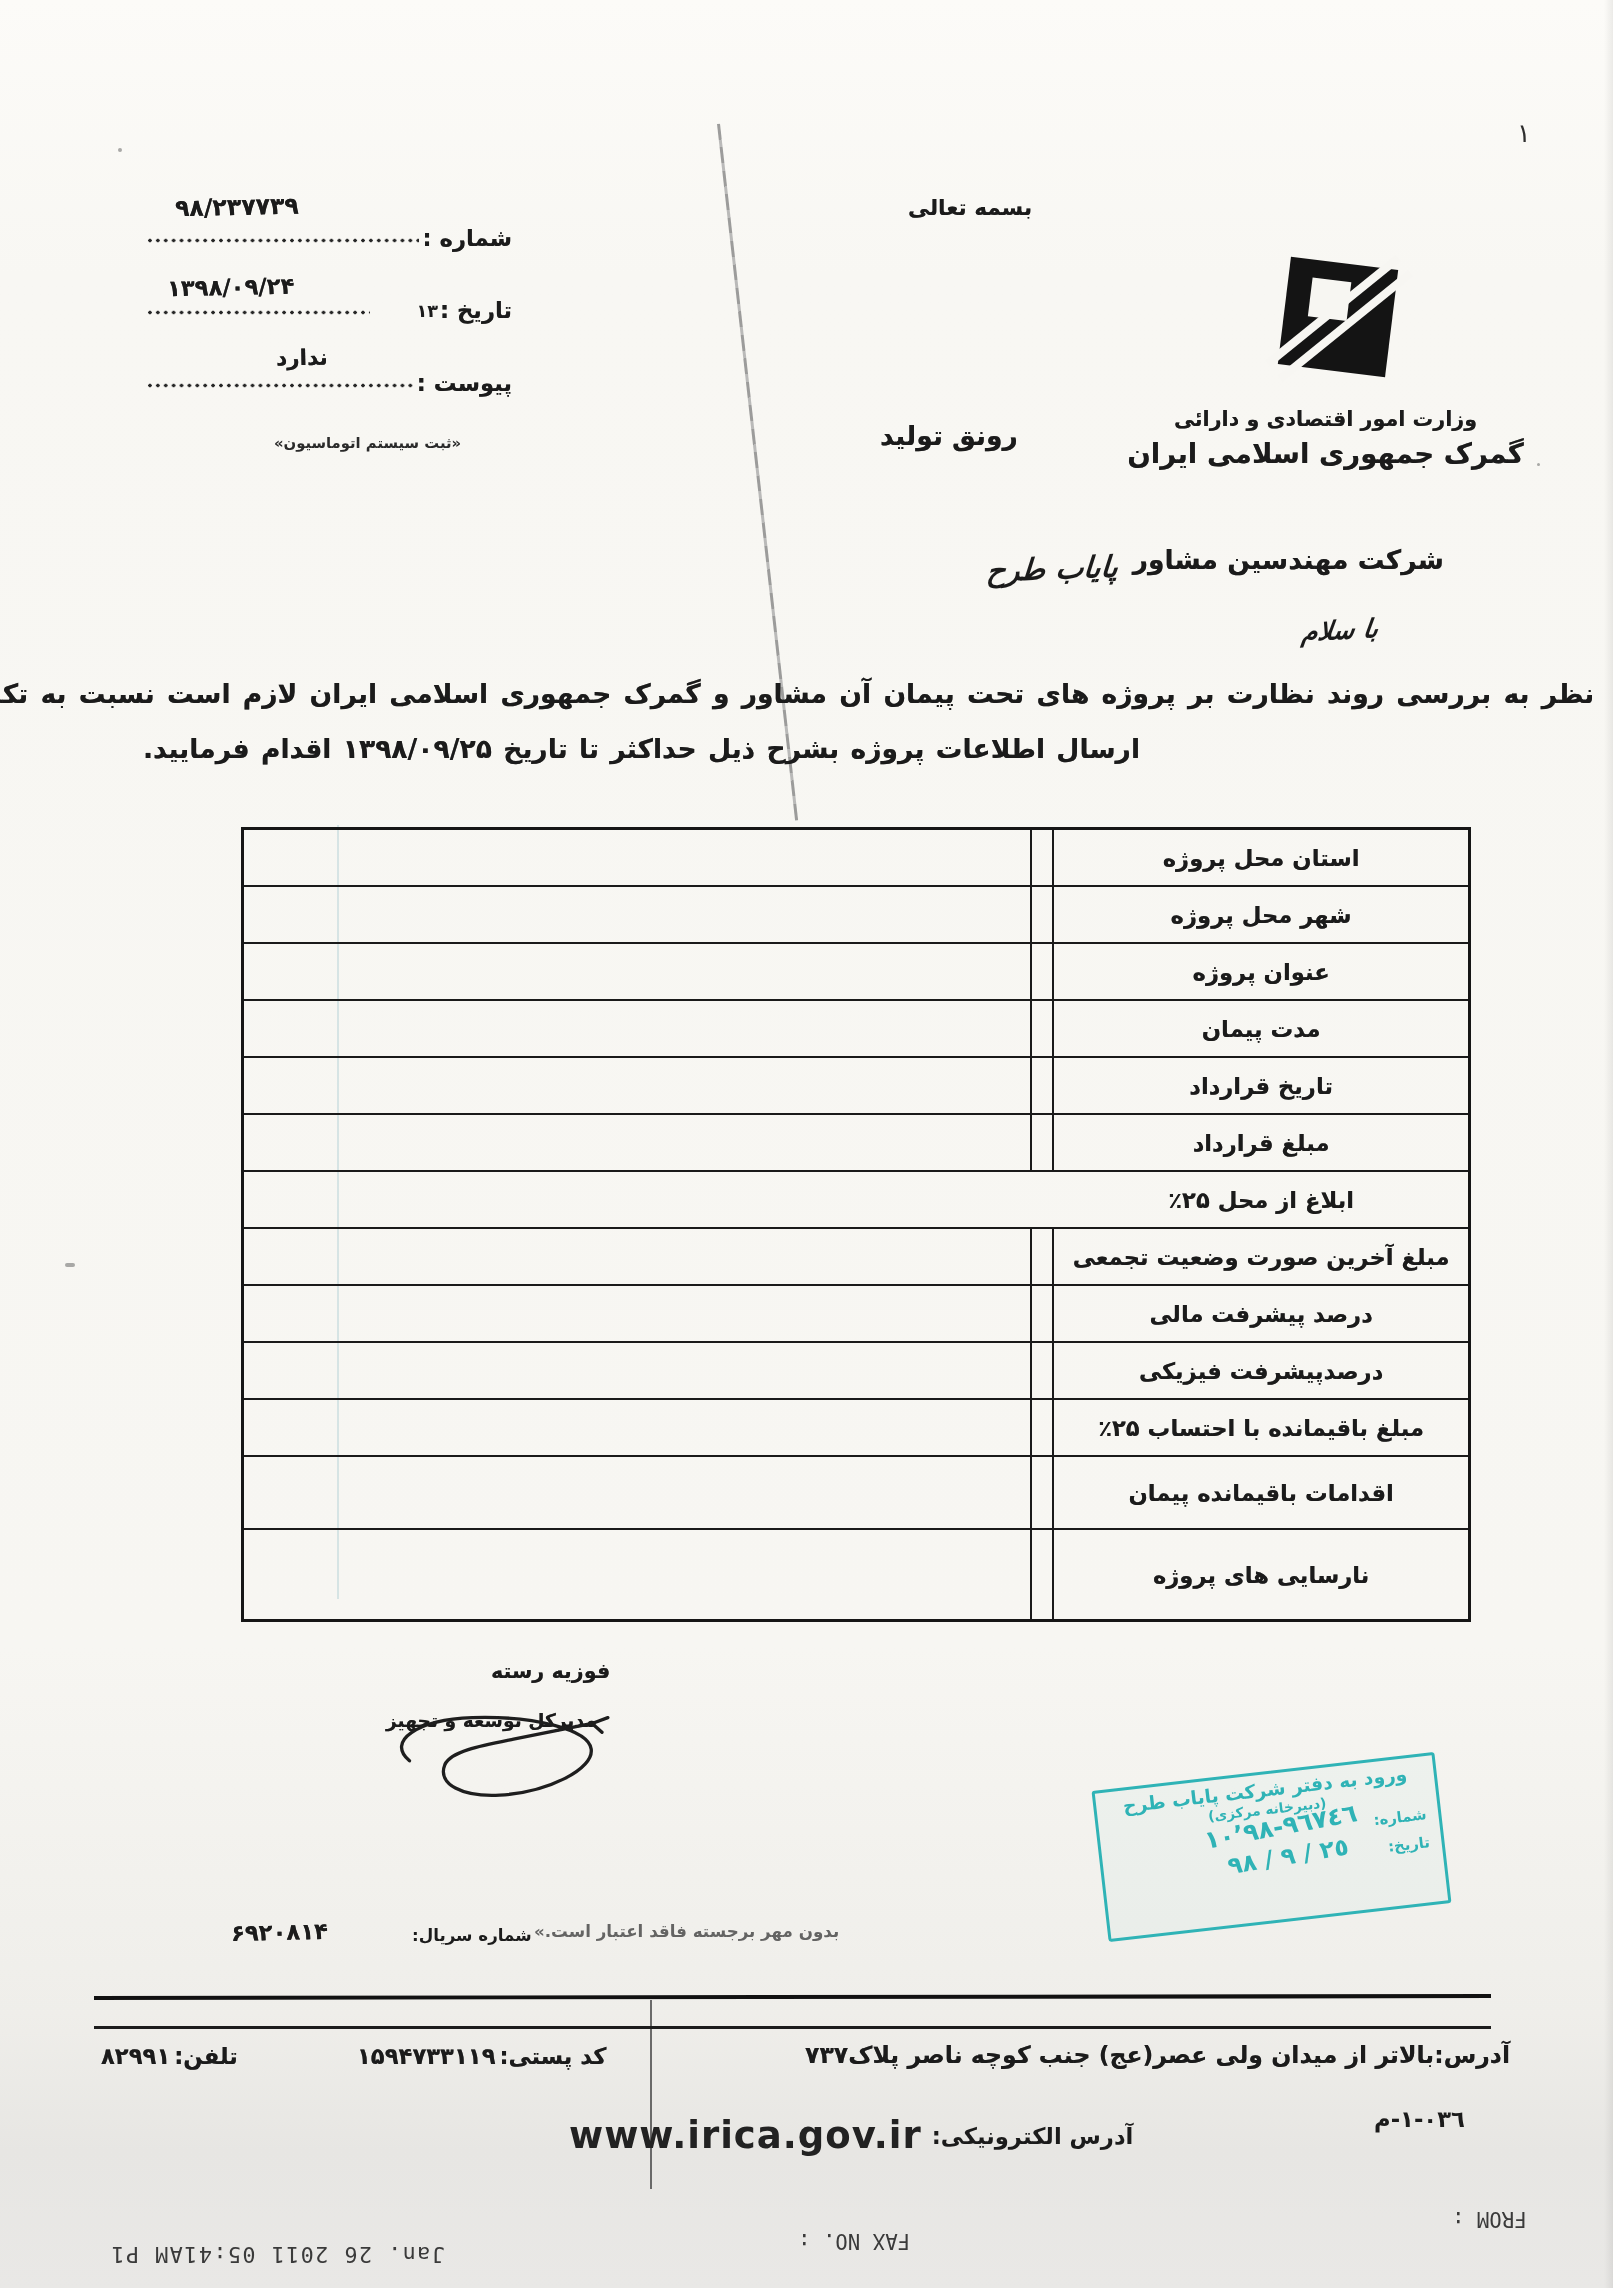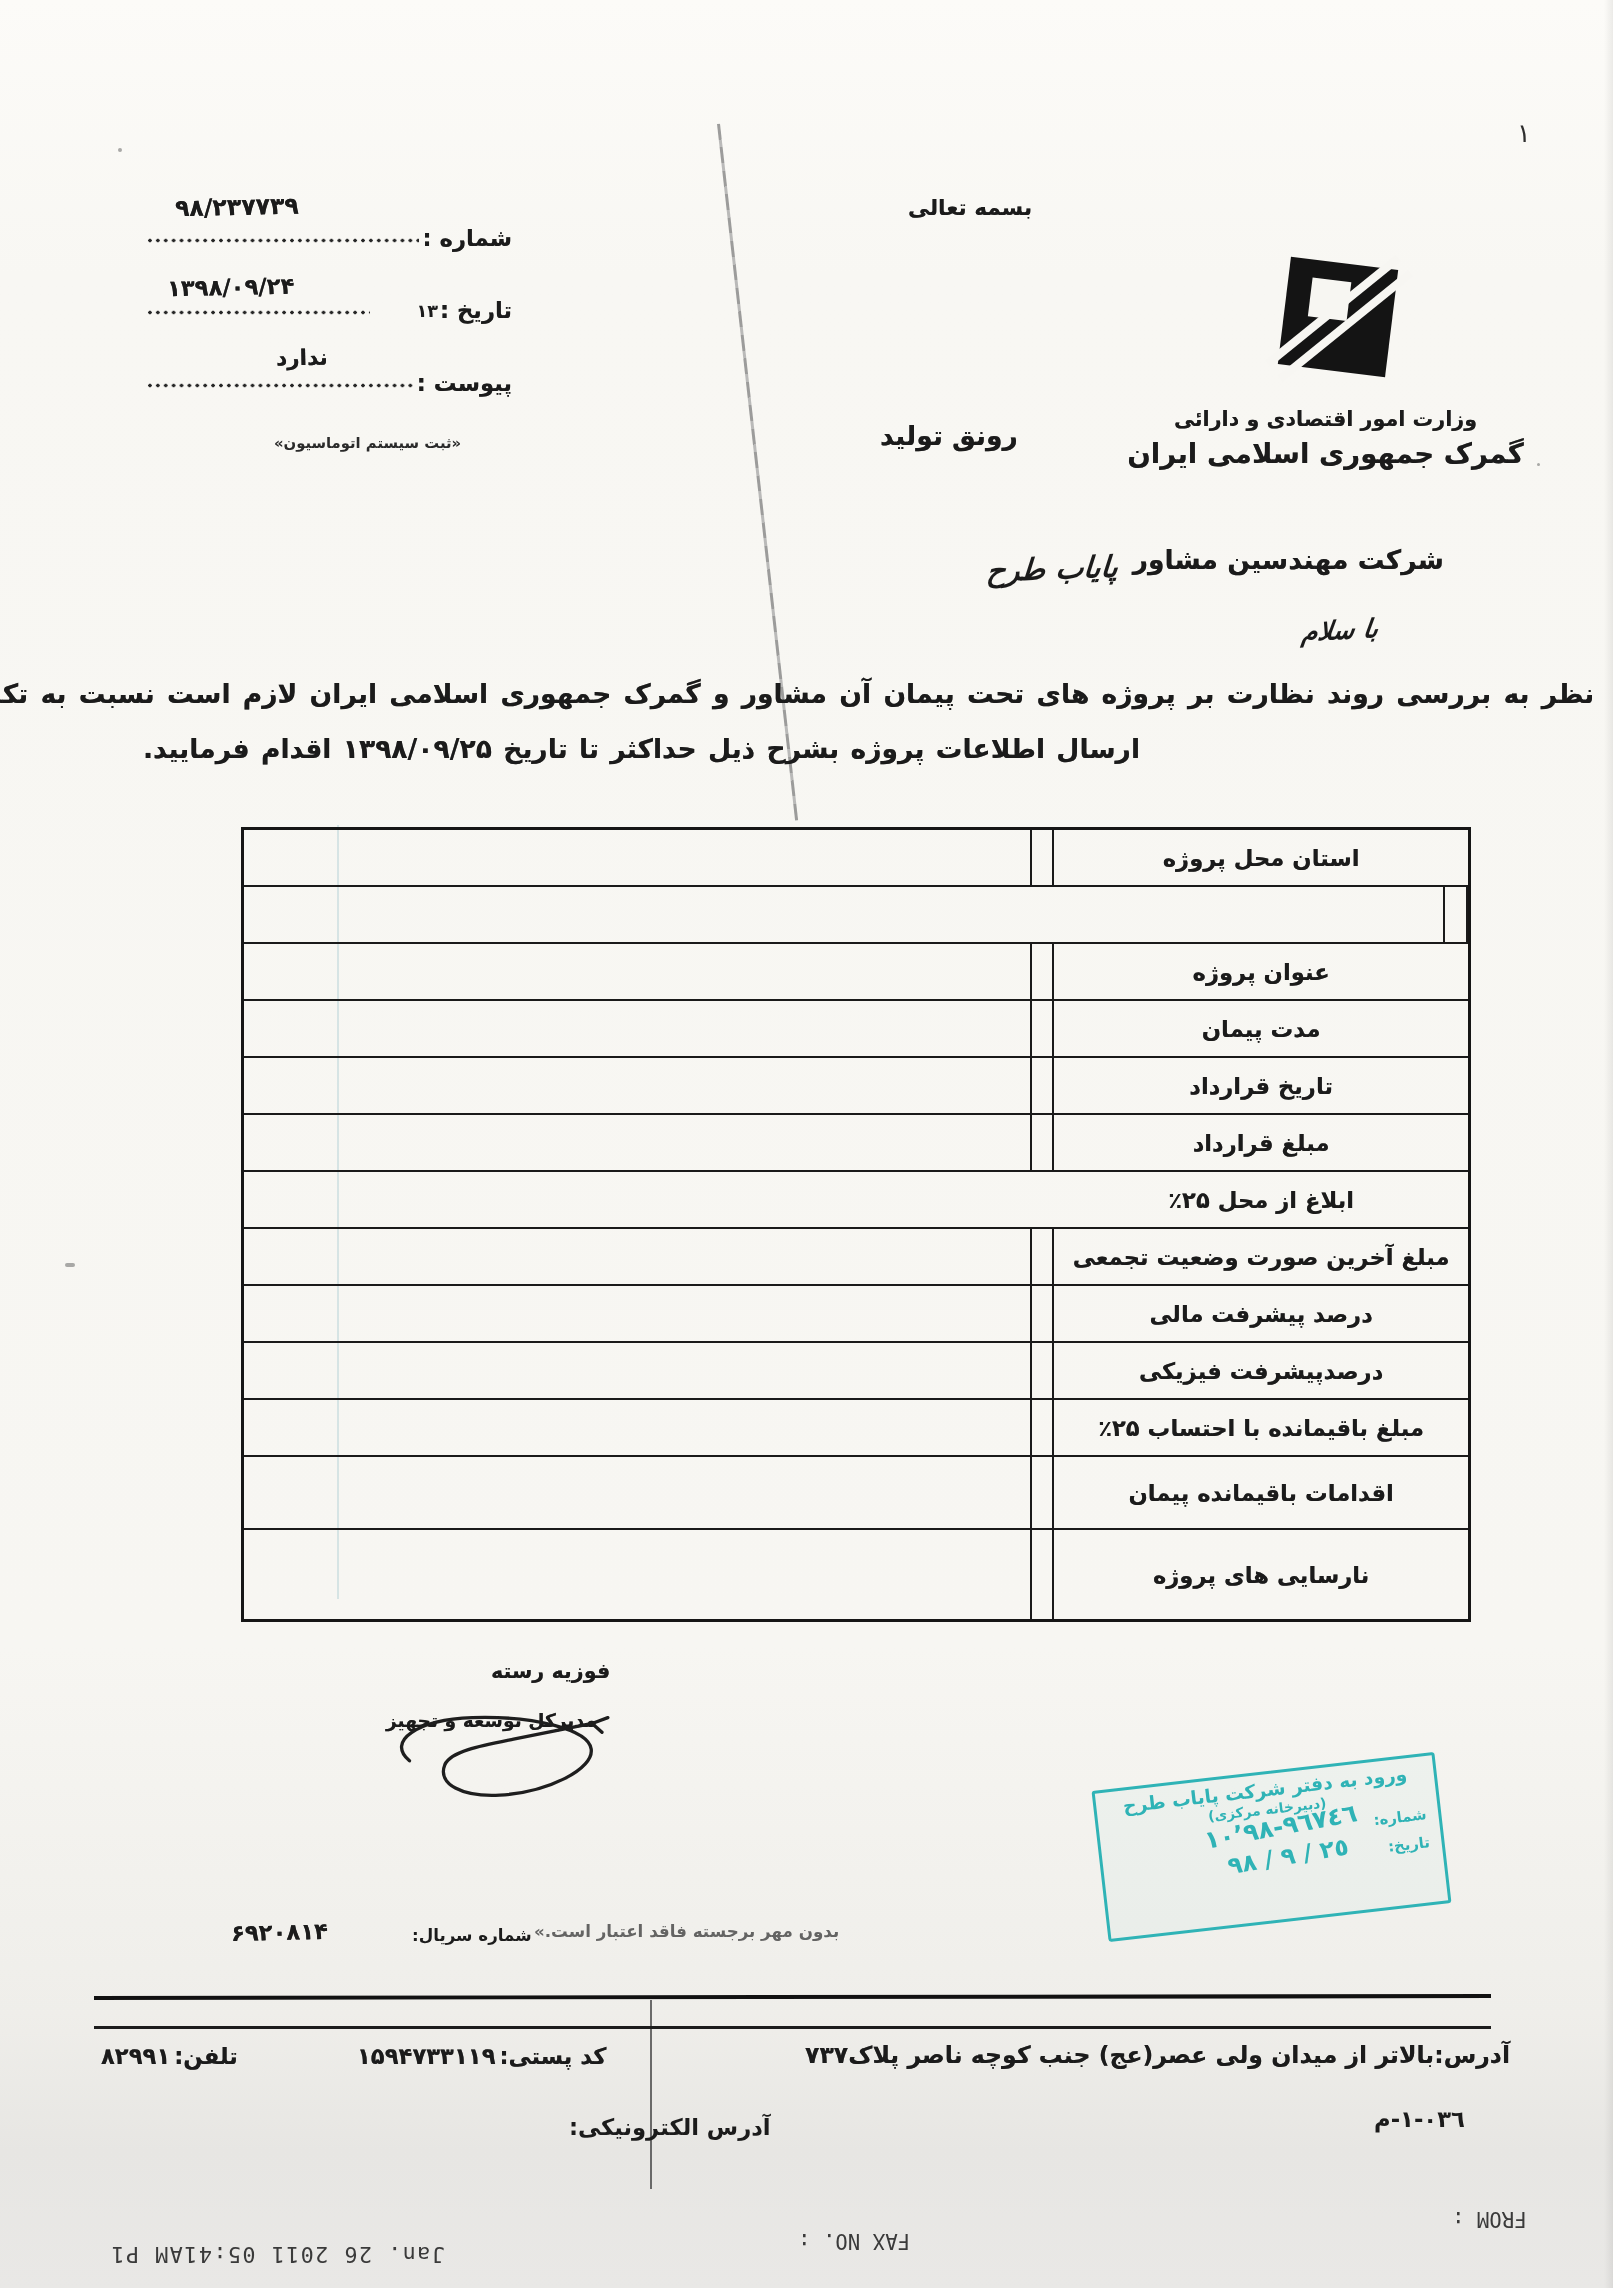--- a/index.html
+++ b/index.html
@@ -179,20 +179,21 @@
 
   <div class="abs ptable">
       <div class="trow" style="height: 55px;">
         <div class="tcell-value"></div>
         <div class="tcell-gutter"></div>
         <div class="tcell-label">استان محل پروژه</div>
       </div>
       <div class="trow" style="height: 55px;">
         <div class="tcell-value"></div>
         <div class="tcell-gutter"></div>
+        <div class="tcell-label">شهر محل پروژه</div>
       </div>
       <div class="trow" style="height: 55px;">
         <div class="tcell-value"></div>
         <div class="tcell-gutter"></div>
         <div class="tcell-label">عنوان پروژه</div>
       </div>
       <div class="trow" style="height: 55px;">
         <div class="tcell-value"></div>
         <div class="tcell-gutter"></div>
         <div class="tcell-label">مدت پیمان</div>
@@ -279,20 +280,21 @@
   </div>
   <div class="abs phone">
     <span class="b ink">تلفن:</span>
     <span class="b ink">۸۲۹۹۱</span>
   </div>
 
   <bdo dir="ltr" class="abs form-code">م-١-٠٣٦</bdo>
 
   <div class="abs email-line">
     <span class="email-label fa">آدرس الکترونیکی:</span>
+    <span class="website">www.irica.gov.ir</span>
   </div>
 
   <div class="abs faxtxt fax-from">FROM :</div>
   <div class="abs faxtxt fax-no">FAX NO. :</div>
   <div class="abs faxtxt fax-time">Jan. 26 2011 05:41AM P1</div>
 
 </div>
 
 
 </body></html>

